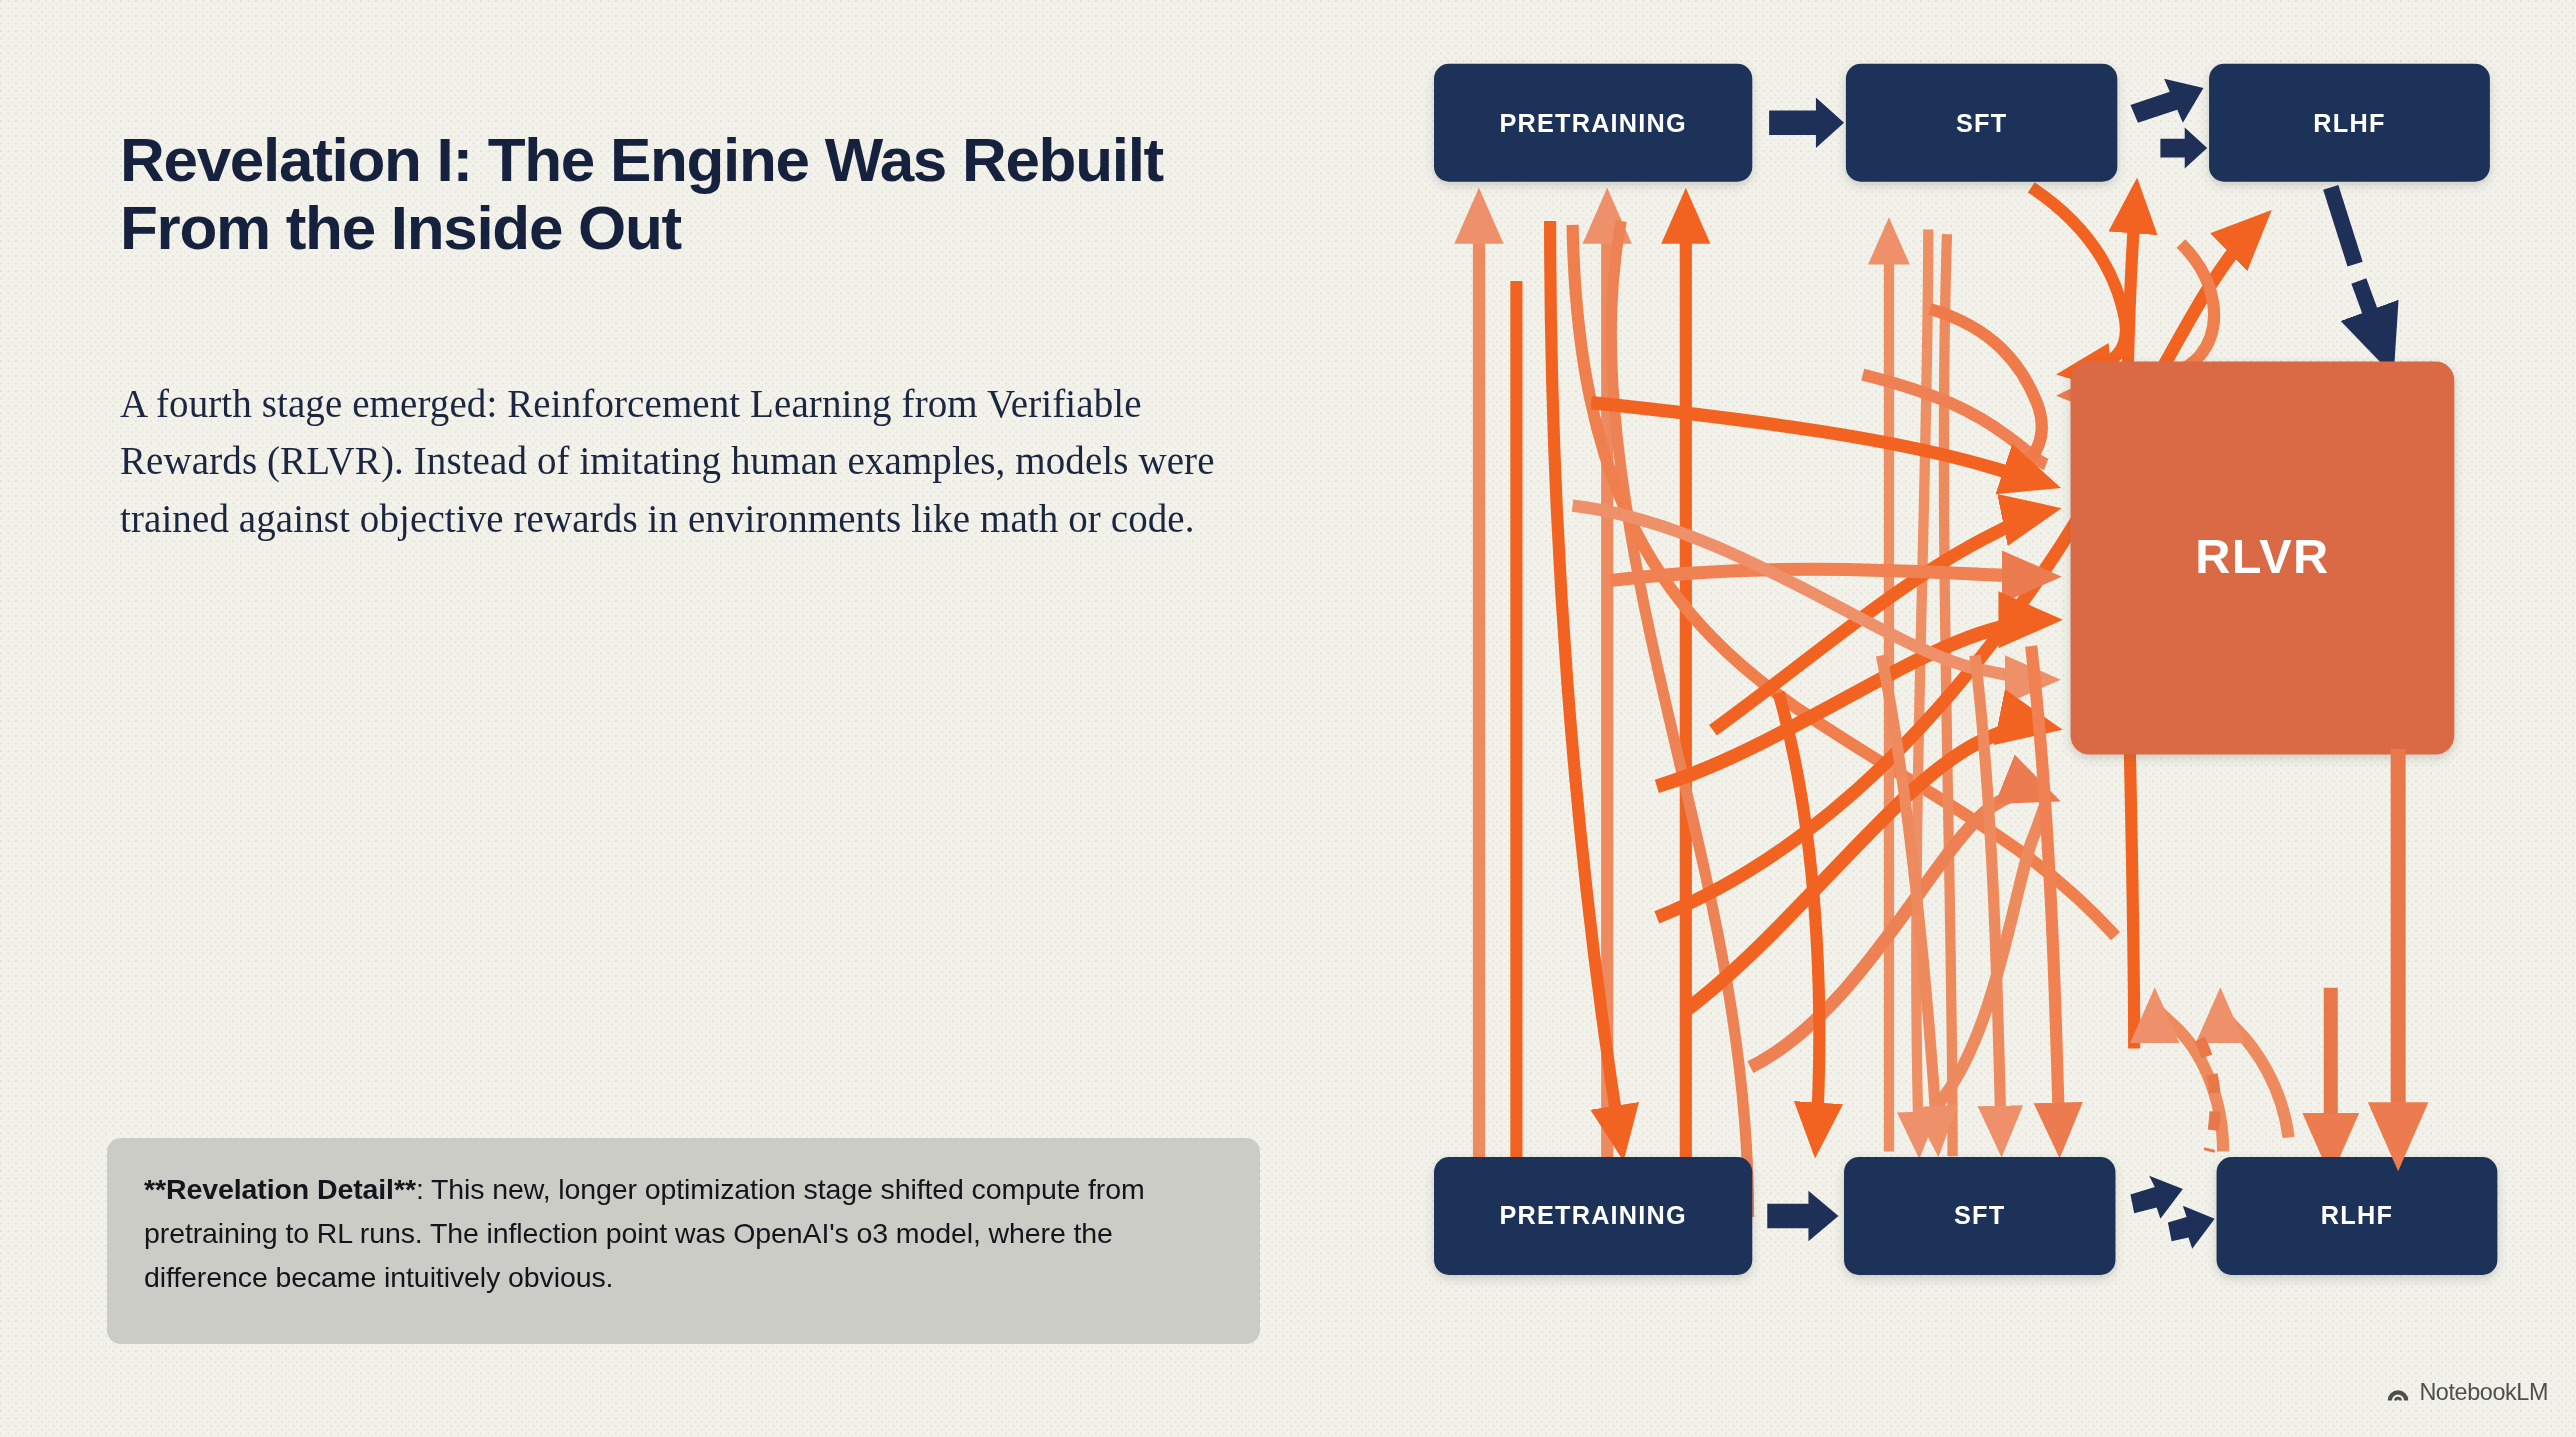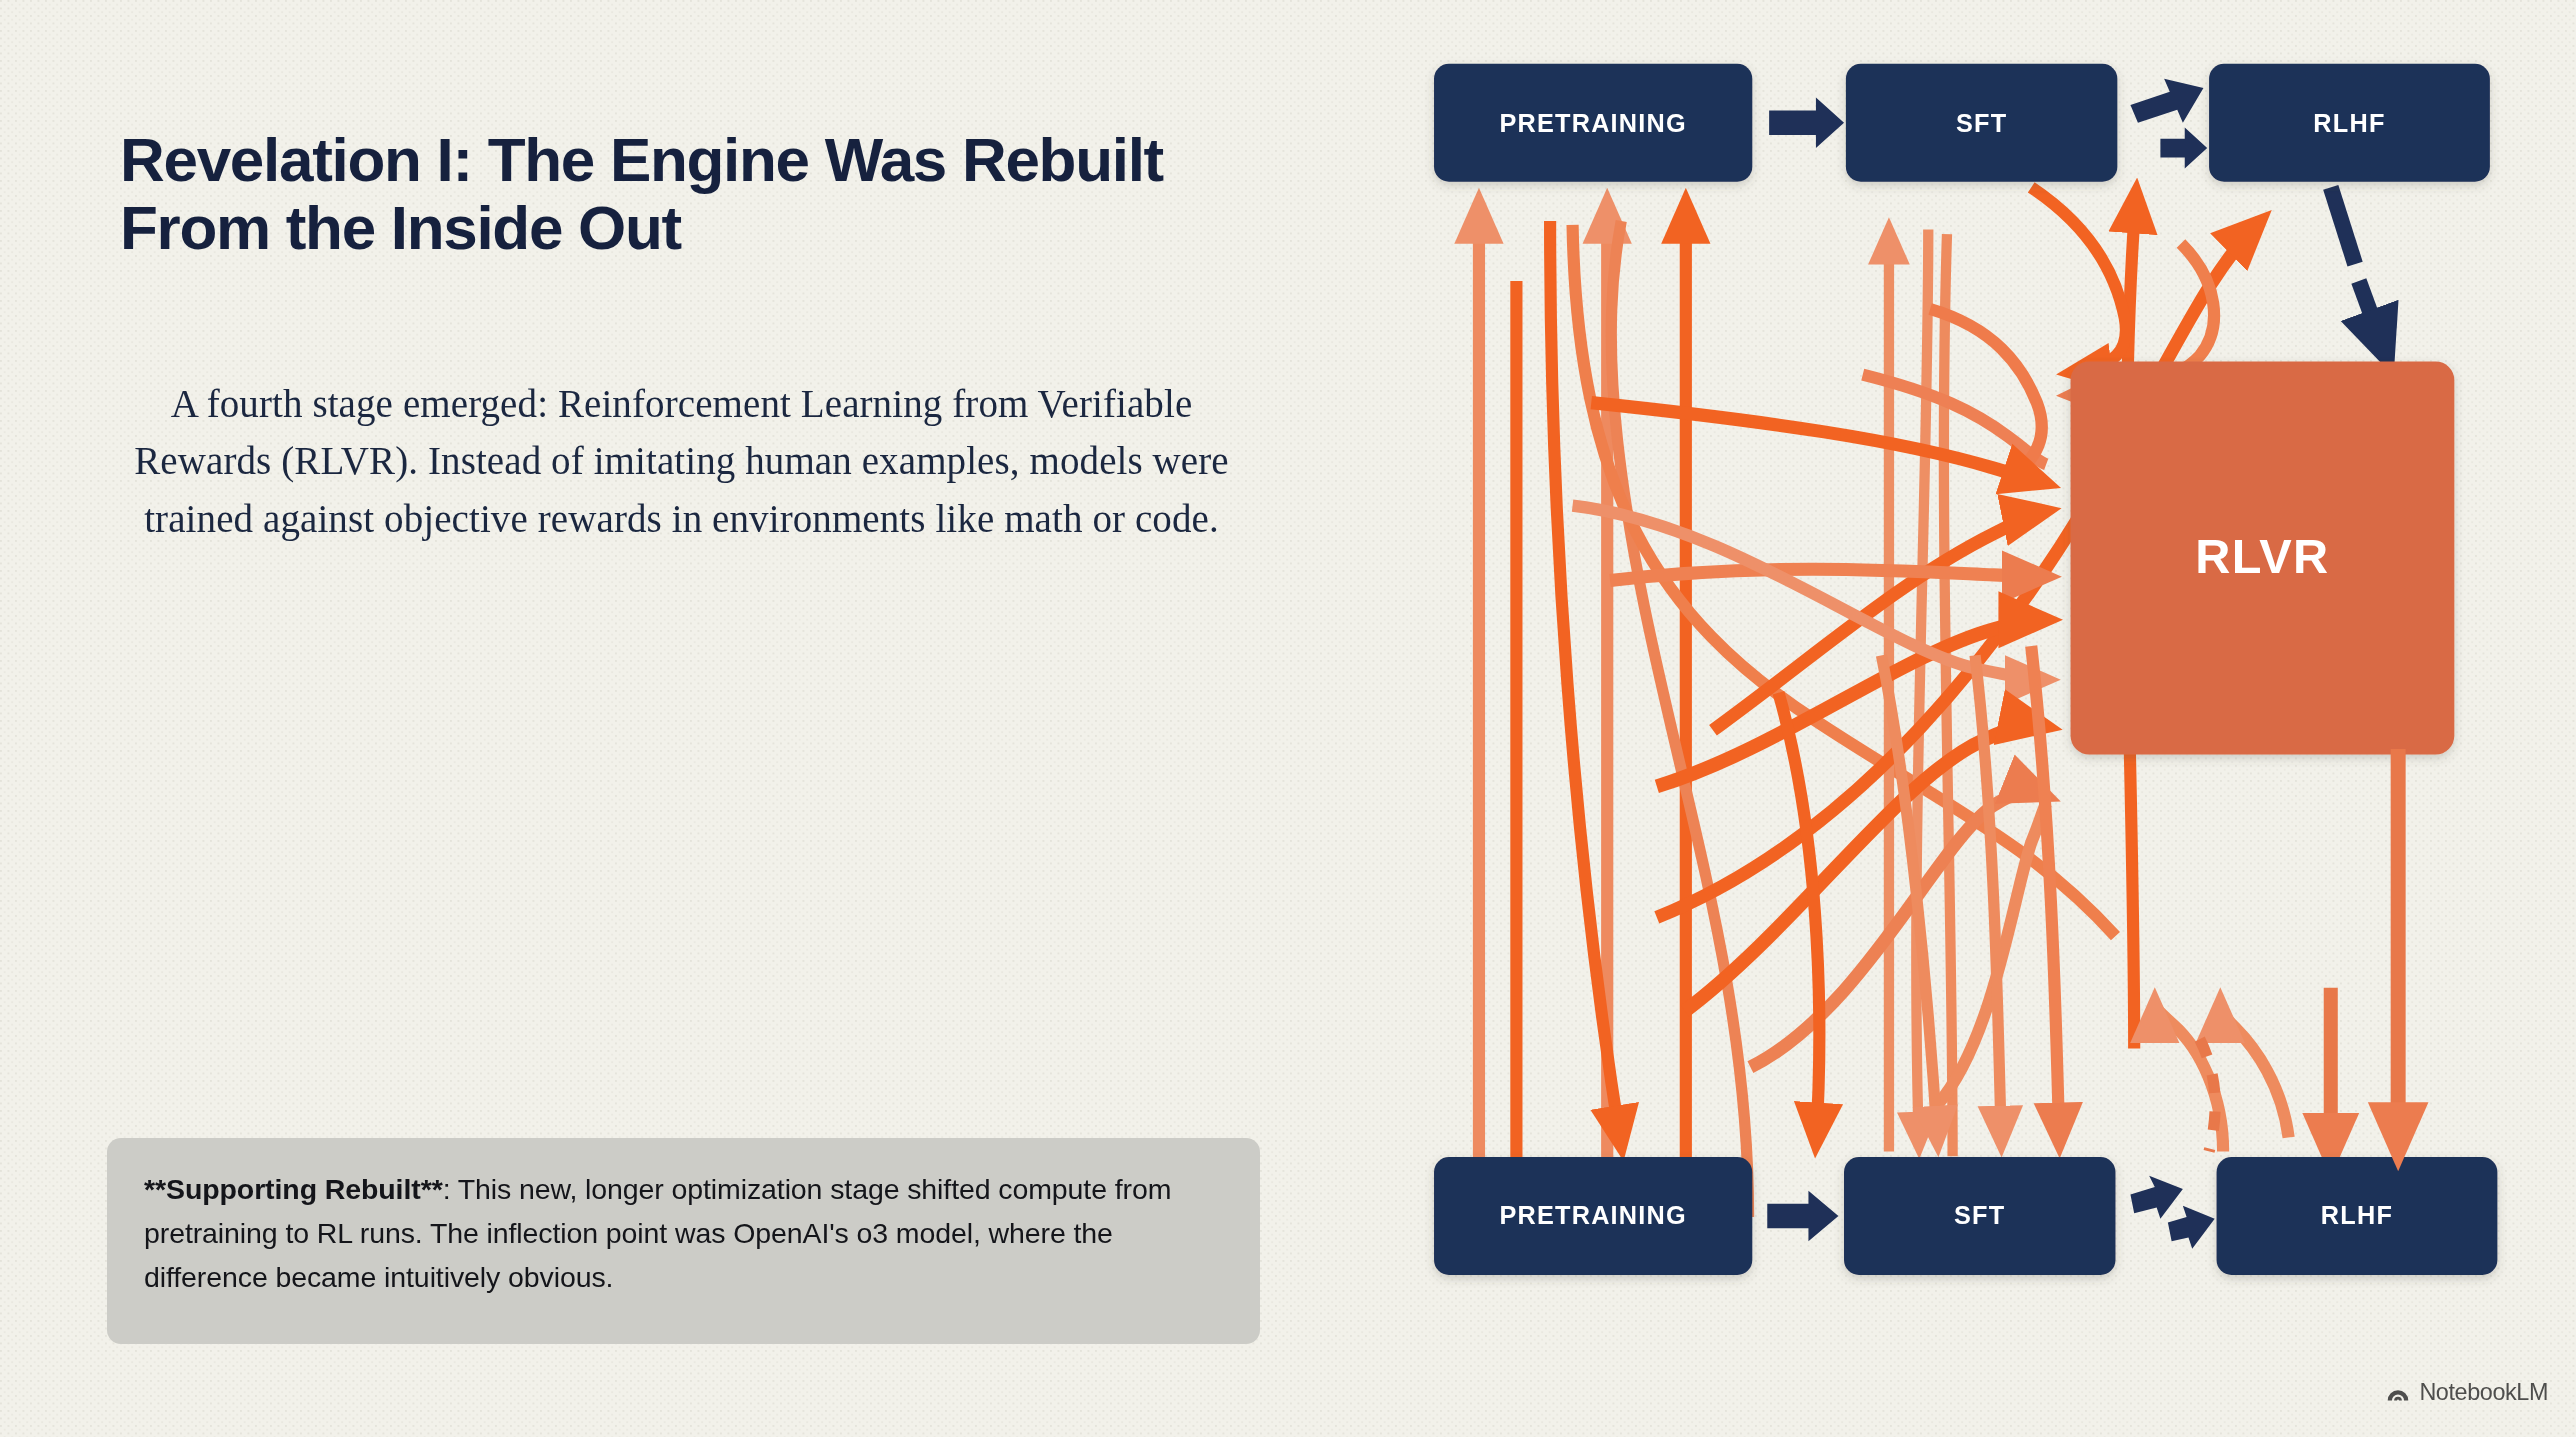--- a/index.html
+++ b/index.html
@@ -46,21 +46,21 @@
     position: absolute;
     left: 120px;
     width: 1123px;
     margin: 0;
     font-family: "Liberation Serif", serif;
     font-size: 39px;
     line-height: 1.47;
     color: #1B2740;
     letter-spacing: 0.1px;
   }
-  #para-1 { top: 359px; text-align: center; }
+  #para-1 { top: 359px; }
   #para-2 { top: 741px; }
 
   #supporting-detail-box {
     position: absolute;
     left: 107px;
     top: 1122px;
     width: 1153px;
     height: 206px;
     box-sizing: border-box;
     background: #CCCCC7;
@@ -125,21 +125,21 @@
 <div id="slide">
 
   <div id="left-panel">
 
     <h1 id="page-title">Revelation I: The Engine Was Rebuilt From the Inside Out</h1>
 
     <p id="para-1" class="body-para">A fourth stage emerged: Reinforcement Learning from Verifiable Rewards (RLVR). Instead of imitating human examples, models were trained against objective rewards in environments like math or code.</p>
 
 
     <div id="supporting-detail-box">
-      <p id="supporting-detail-text"><span class="lead">**Supporting Rebuilt**</span><span>: This new, longer optimization stage shifted compute from pretraining to RL runs. The inflection point was OpenAI's o3 model, where the difference became intuitively obvious.</span></p>
+      <p id="supporting-detail-text"><span class="lead">**Revelation Detail**</span><span>: This new, longer optimization stage shifted compute from pretraining to RL runs. The inflection point was OpenAI's o3 model, where the difference became intuitively obvious.</span></p>
     </div>
   </div>
 
   <div id="diagram-panel">
     <svg id="diagram-svg" viewBox="0 0 1282 1536" xmlns="http://www.w3.org/2000/svg">
       <defs>
         <marker id="ar-o" viewBox="0 0 10 10" refX="7.4" refY="5" markerWidth="4.6" markerHeight="4.6" orient="auto-start-reverse">
           <path d="M 0 0.6 L 10 5 L 0 9.4 z" fill="#F26322"></path>
         </marker>
         <marker id="ar-om" viewBox="0 0 10 10" refX="7.4" refY="5" markerWidth="4.6" markerHeight="4.6" orient="auto-start-reverse">

